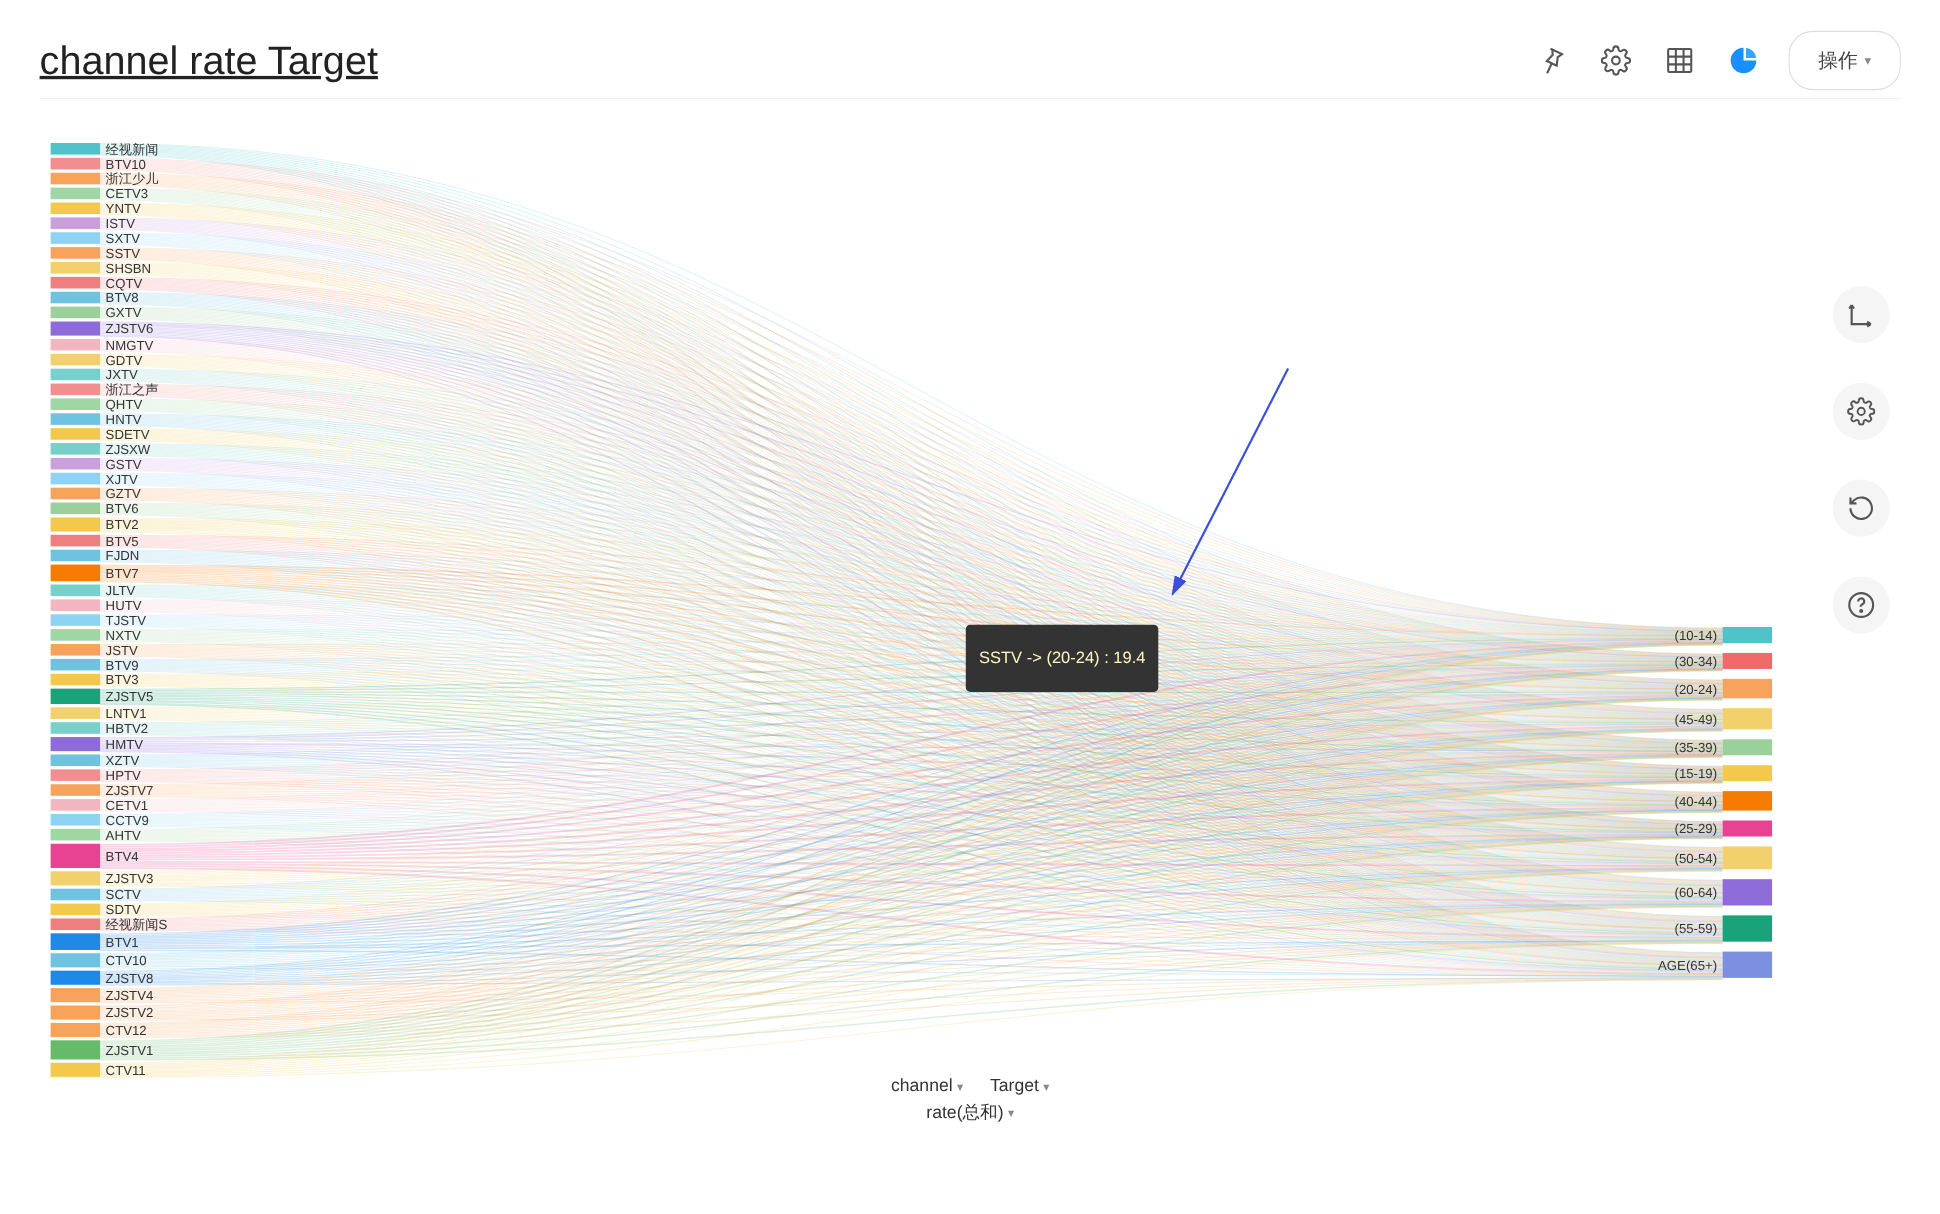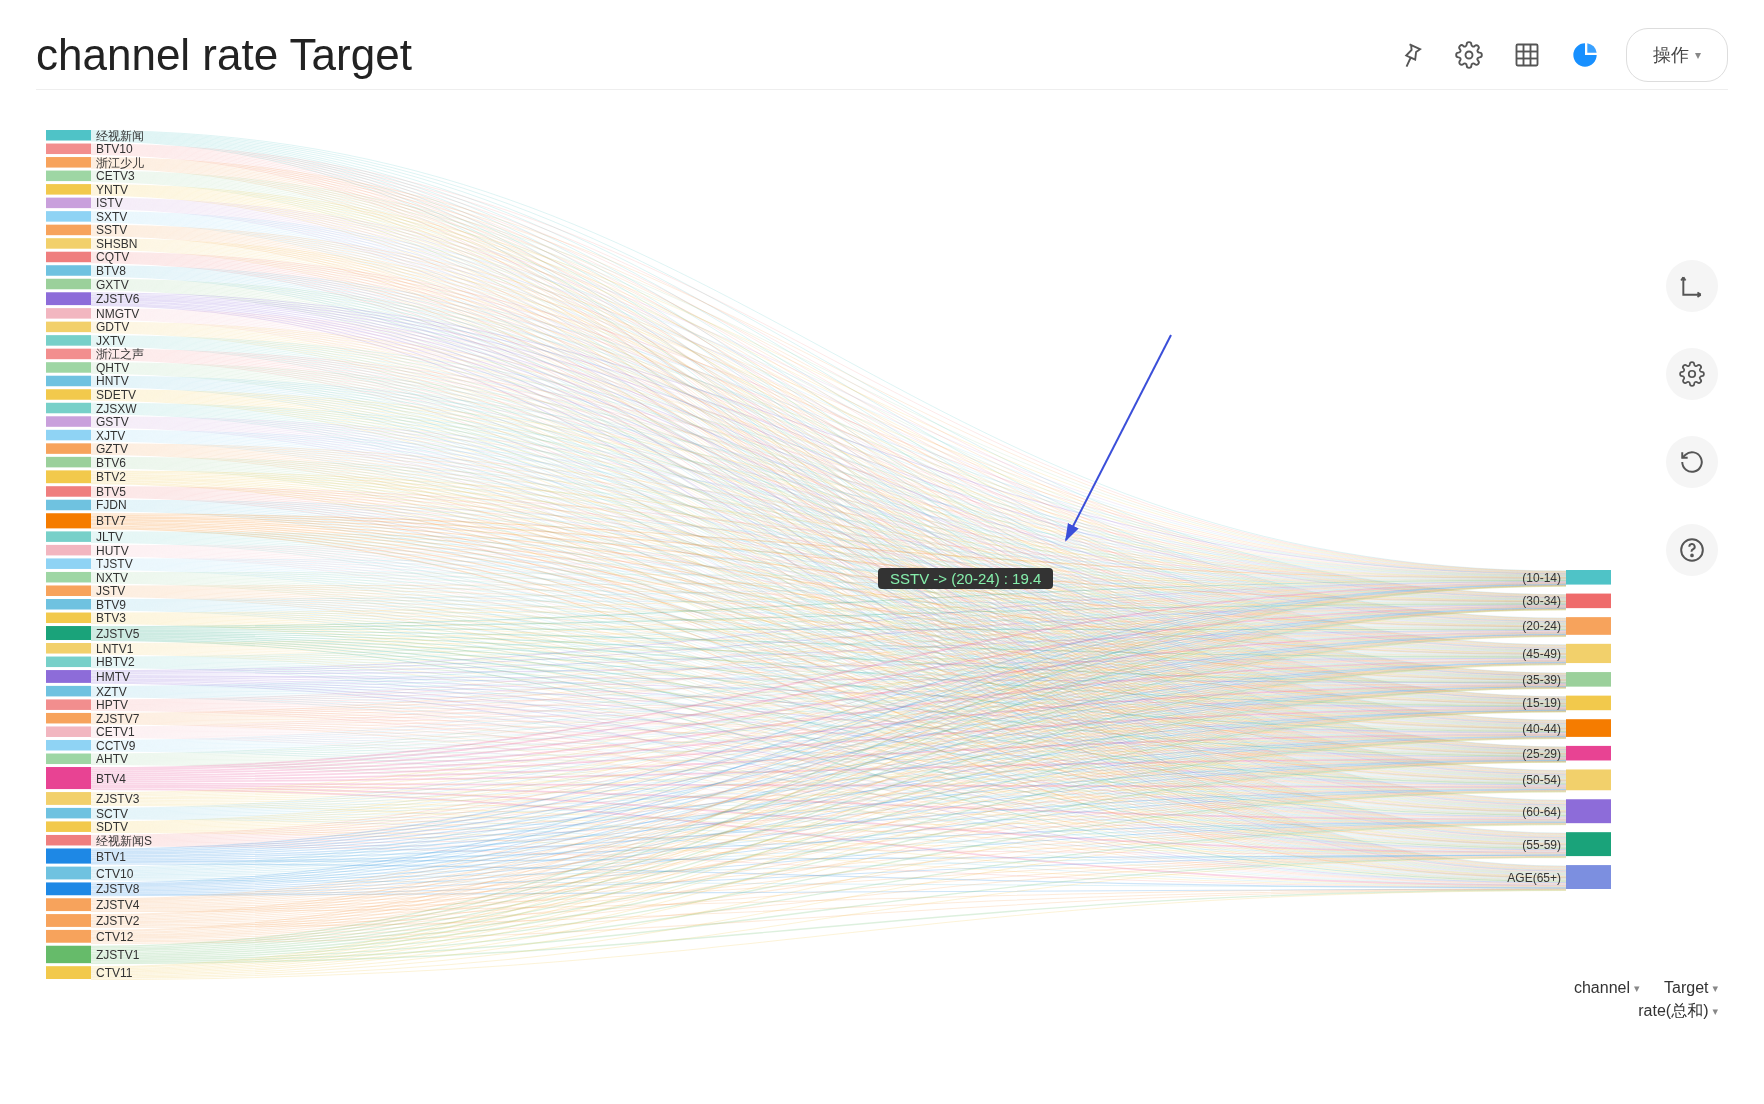--- a/index.html
+++ b/index.html
@@ -1,33 +1,33 @@
 <!DOCTYPE html>
 <html><head>
 <meta charset="utf-8">
 <style>
   * { box-sizing: border-box; margin: 0; padding: 0; }
   body { font-family: "Segoe UI", "Microsoft YaHei", Arial, sans-serif; background: #fff; color: #333; }
   .page { width: 1764px; height: 1104px; position: relative; padding: 20px 36px 0 36px; }
   .header { display: flex; align-items: center; justify-content: space-between; height: 70px; border-bottom: 1px solid #eee; }
-  .title { font-size: 44px; font-weight: 400; color: #222; }
+  .title { font-size: 36px; font-weight: 400; color: #222; text-decoration: underline; }
   .header-actions { display: flex; align-items: center; gap: 24px; }
   .icon-btn { width: 34px; height: 34px; display: flex; align-items: center; justify-content: center; cursor: pointer; color: #555; }
   .icon-btn.active { color: #1890ff; }
   .op-btn { border: 1px solid #ddd; border-radius: 22px; padding: 14px 26px; font-size: 18px; color: #444; cursor: pointer; display: flex; align-items: center; gap: 6px; background:#fff; }
   .op-btn .chev { font-size: 12px; color:#888; }
   .chart-area { position: relative; width: 100%; height: 940px; }
   svg.sankey { position: absolute; top: 0; left: 0; width: 100%; height: 100%; }
   .node-label { font-size: 12px; fill: #333; }
   .node-label.right { text-anchor: end; }
-  .tooltip { position: absolute; background: #333; color: #86efac; font-size: 15px; padding: 2px 12px; border-radius: 4px; white-space: nowrap; pointer-events: none; }
+  .tooltip { position: absolute; background: #333; color: #fef9c3; font-size: 15px; padding: 22px 12px; border-radius: 4px; white-space: nowrap; pointer-events: none; }
   .annot-arrow { position:absolute; pointer-events:none;}
   .side-toolbar { position: absolute; right: 10px; top: 170px; display: flex; flex-direction: column; gap: 36px; }
   .side-btn { width: 52px; height: 52px; border-radius: 50%; background: #f5f5f5; display: flex; align-items: center; justify-content: center; cursor: pointer; color: #555; }
-  .footer-dims { position: absolute; bottom: 8px; left: 0; width: 100%; text-align: right; font-size: 16px; color: #333; }
+  .footer-dims { position: absolute; bottom: 8px; left: 0; width: 100%; text-align: center; font-size: 16px; color: #333; }
   .footer-dims .dim { display:inline-flex; align-items:center; gap:4px; margin: 0 10px; cursor:pointer;}
   .footer-dims .chev{font-size:11px;color:#888;}
   .footer-dims .row2{display:block; margin-top:4px;text-decoration:underline;}
 </style>
 </head>
 <body>
 
 <div class="page">
 
   <div class="header">

